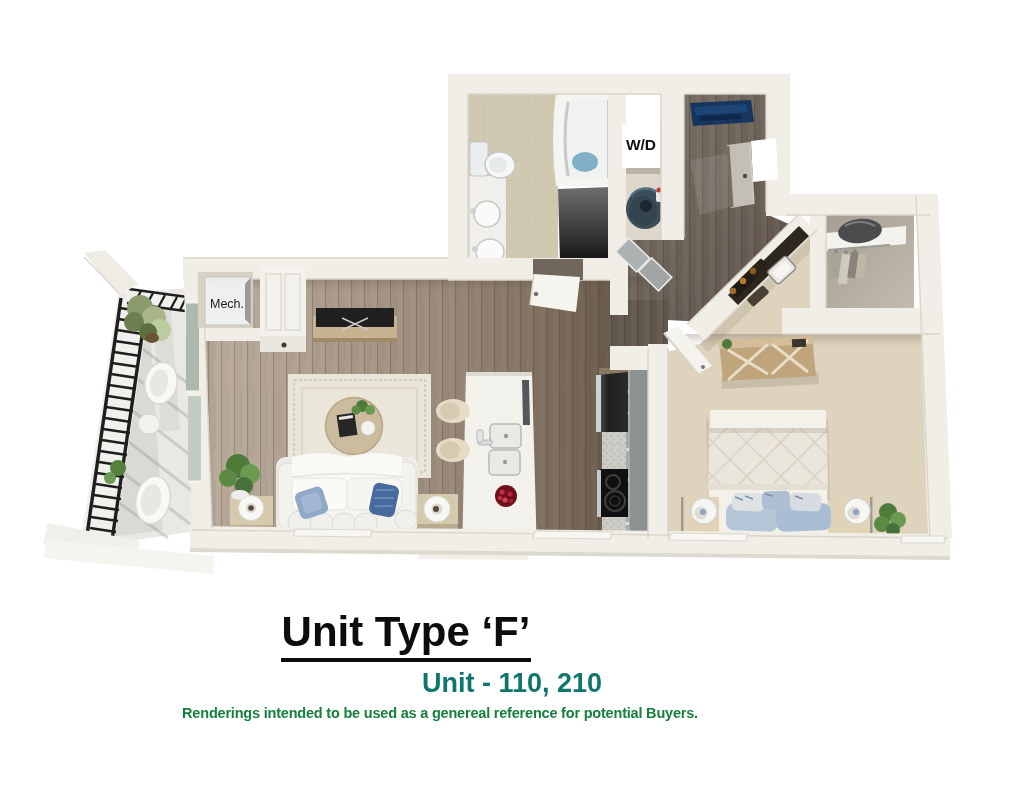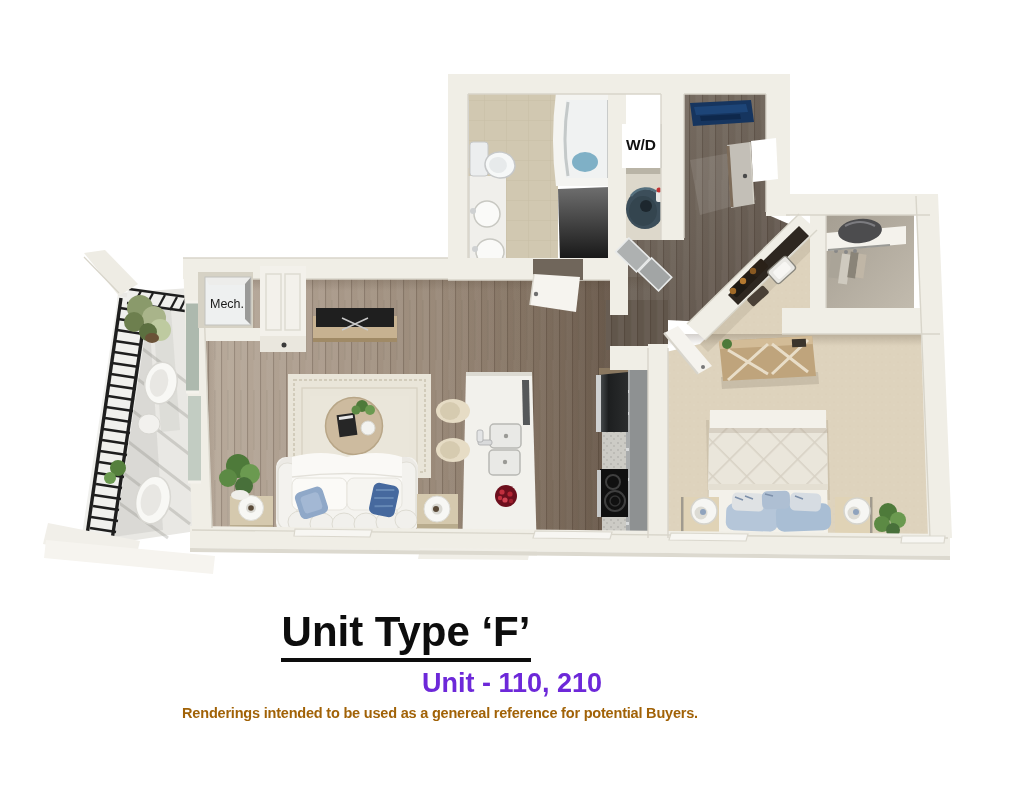--- a/index.html
+++ b/index.html
@@ -1,20 +1,20 @@
 <!DOCTYPE html>
 <html><head>
 <meta charset="utf-8">
 <style>
 html,body{margin:0;padding:0;background:#ffffff;}
 .page{position:relative;width:1024px;height:791px;background:#ffffff;overflow:hidden;font-family:"Liberation Sans",sans-serif;}
 .t1{position:absolute;top:608px;left:0;width:812px;text-align:center;font-weight:bold;font-size:42px;color:#0d0d0d;letter-spacing:0px;}
 .t1 span{display:inline-block;border-bottom:4.5px solid #0d0d0d;padding:0 1px 2px 1px;}
-.t2{position:absolute;top:668px;left:0;width:1024px;text-align:center;font-weight:bold;font-size:27px;color:#6d28d9;}
-.t3{position:absolute;top:705px;left:0;width:880px;text-align:center;font-weight:bold;font-size:14.5px;letter-spacing:-0.2px;color:#a16207;}
+.t2{position:absolute;top:668px;left:0;width:1024px;text-align:center;font-weight:bold;font-size:27px;color:#0f766e;}
+.t3{position:absolute;top:705px;left:0;width:880px;text-align:center;font-weight:bold;font-size:14.5px;letter-spacing:-0.2px;color:#15803d;}
 </style>
 </head>
 <body>
 <div class="page">
 <svg width="1024" height="791" viewBox="0 0 1024 791">
 <defs>
 <linearGradient id="livGrad" x1="0" y1="0" x2="1" y2="0">
  <stop offset="0" stop-color="#b9ab9c"></stop>
  <stop offset="0.35" stop-color="#a49484"></stop>
  <stop offset="0.7" stop-color="#8c7b6a"></stop>

